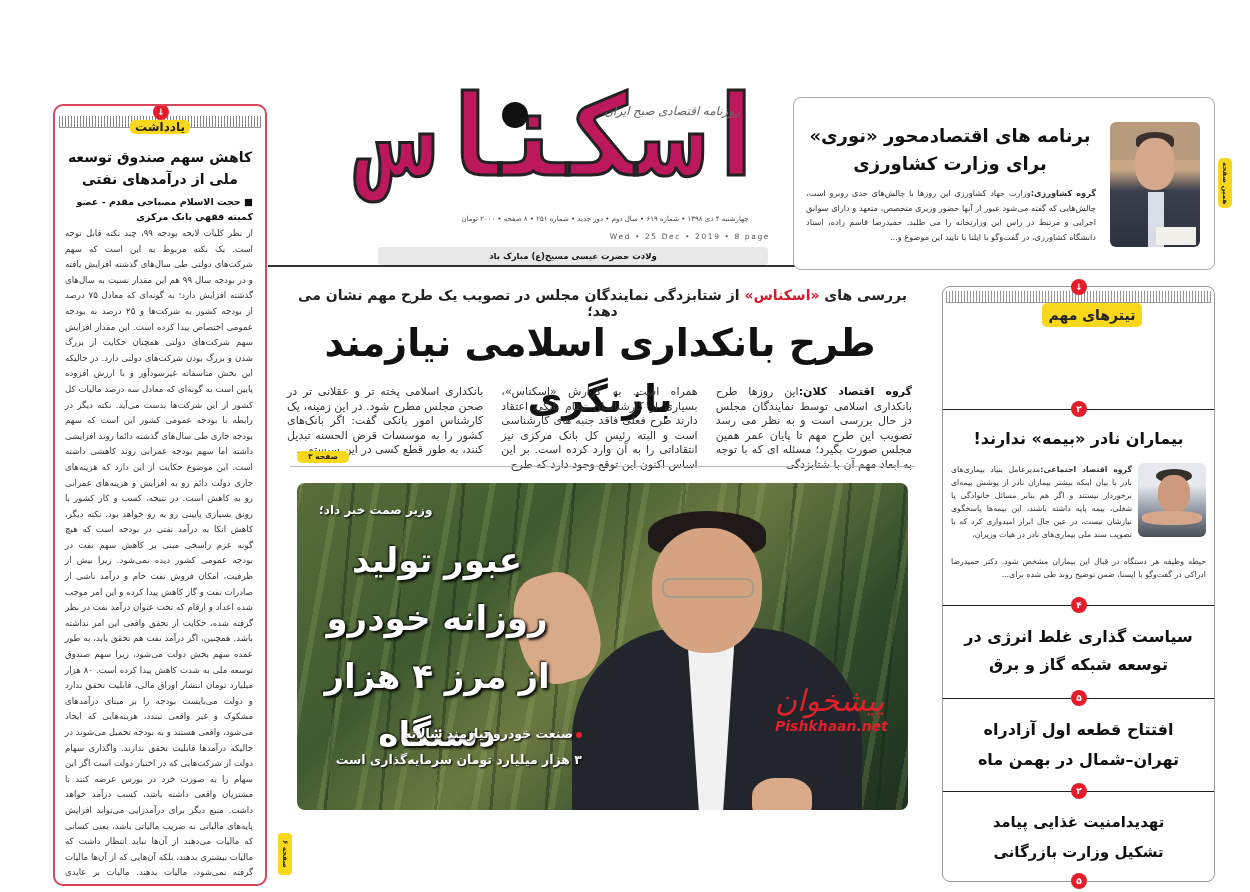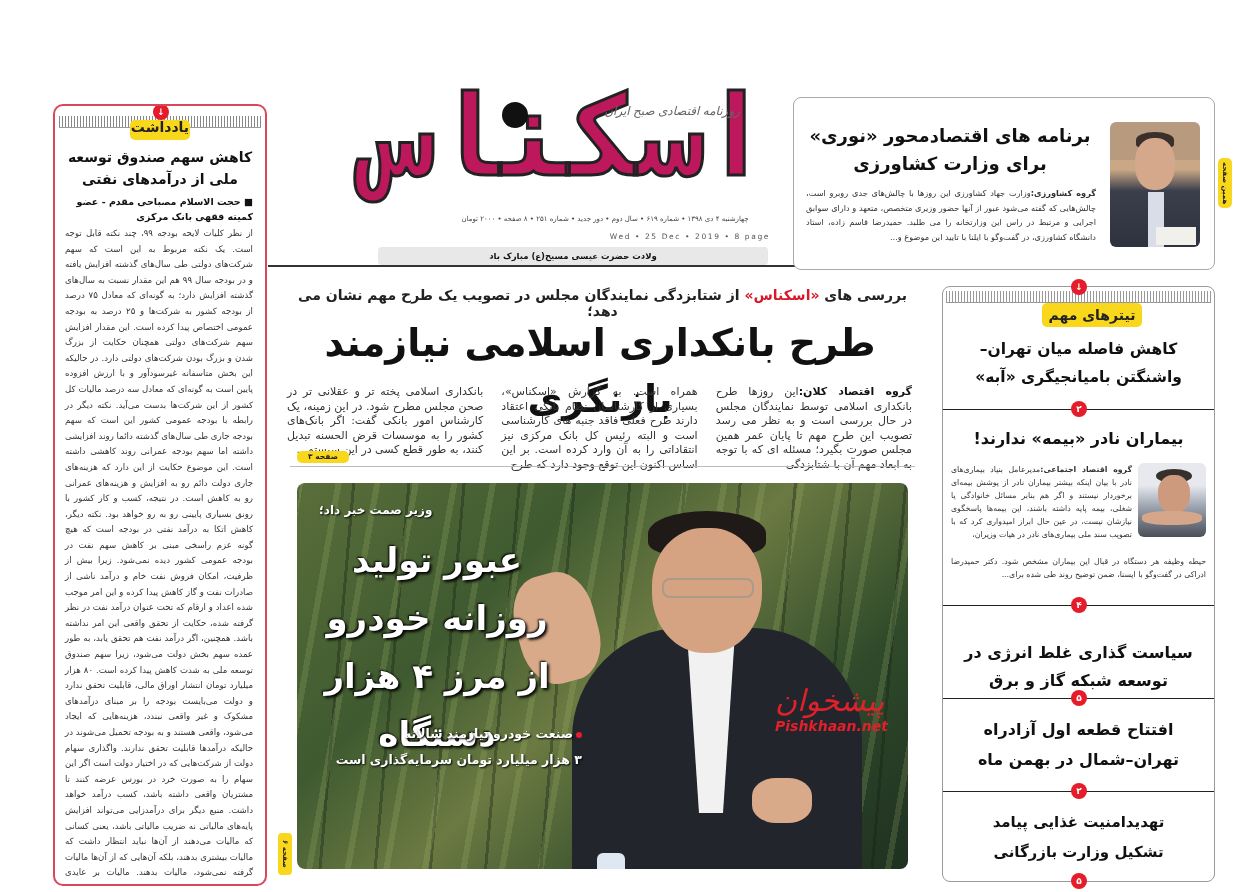--- a/index.html
+++ b/index.html
@@ -122,21 +122,21 @@
   .lead-cols { left: 287px; top: 385px; width: 625px; height: 64px; display: flex; gap: 18px; }
   .lead-col {
     flex: 1; font-size: 11px; line-height: 14.5px; text-align: justify; color: #333;
   }
   .lead-col b { color: #111; }
   .page-tag-3 { left: 297px; top: 451px; width: 52px; height: 12px; font-size: 7.5px; line-height: 12px; }
   .rule-lead { left: 290px; top: 466px; width: 625px; height: 1px; background: #bbb; }
 
   
   .hero {
-    left: 297px; top: 483px; width: 611px; height: 386px; border-radius: 8px;
+    left: 297px; top: 483px; width: 611px; height: 327px; border-radius: 8px;
     overflow: hidden;
     background:
       repeating-linear-gradient(100deg, rgba(180,200,120,0.18) 0 6px, rgba(0,0,0,0) 6px 38px),
       repeating-linear-gradient(95deg, rgba(20,30,20,0.35) 0 3px, rgba(0,0,0,0) 3px 55px),
       linear-gradient(135deg, #5a6e3a 0%, #3f5a30 30%, #6b7a42 50%, #2f4a2a 75%, #1f3020 100%);
   }
   .hero-person { position: absolute; left: 255px; top: 0; width: 330px; height: 395px; }
   .hero-suit {
     position: absolute; left: 20px; top: 145px; width: 290px; height: 260px;
     background: #22252c; border-radius: 110px 110px 0 0;
@@ -235,21 +235,21 @@
     position: absolute; left: 8px; right: 8px; top: 268px;
     font-size: 7.8px; line-height: 13px; text-align: justify; color: #333;
   }
 </style>
 </head>
 <body>
 
 <div class="abs opinion-box">
   <div class="opinion-ruler"></div>
   <div class="red-pin" style="left:98px; top:-2px;">↓</div>
-  <div class="yellow-tag" style="left:75px; top:14px; width:60px; height:20px; font-size:14px; line-height:14px;">یادداشت</div>
+  <div class="yellow-tag" style="left:75px; top:14px; width:60px; height:14px; font-size:12px; line-height:14px;">یادداشت</div>
   <div class="opinion-title">کاهش سهم صندوق توسعه ملی از درآمدهای نفتی</div>
   <div class="opinion-author">■ حجت الاسلام مصباحی مقدم - عضو کمیته فقهی بانک مرکزی</div>
   <div class="opinion-body">از نظر کلیات لایحه بودجه ۹۹، چند نکته قابل توجه است. یک نکته مربوط به این است که سهم شرکت‌های دولتی طی سال‌های گذشته افزایش یافته و در بودجه سال ۹۹ هم این مقدار نسبت به سال‌های گذشته افزایش دارد؛ به گونه‌ای که معادل ۷۵ درصد از بودجه کشور به شرکت‌ها و ۲۵ درصد به بودجه عمومی اختصاص پیدا کرده است. این مقدار افزایش سهم شرکت‌های دولتی همچنان حکایت از بزرگ شدن و بزرگ بودن شرکت‌های دولتی دارد. در حالیکه این بخش متاسفانه غیرسودآور و با ارزش افزوده پایین است به گونه‌ای که معادل سه درصد مالیات کل کشور از این شرکت‌ها بدست می‌آید. نکته دیگر در رابطه با بودجه عمومی کشور این است که سهم بودجه جاری طی سال‌های گذشته دائما روند افزایشی داشته اما سهم بودجه عمرانی روند کاهشی داشته است. این موضوع حکایت از این دارد که هزینه‌های جاری دولت دائم رو به افزایش و هزینه‌های عمرانی رو به کاهش است. در نتیجه، کسب و کار کشور با رونق بسیاری پایینی رو به رو خواهد بود. نکته دیگر، کاهش اتکا به درآمد نفتی در بودجه است که هیچ گونه عزم راسخی مبنی بر کاهش سهم نفت در بودجه عمومی کشور دیده نمی‌شود. زیرا بیش از ظرفیت، امکان فروش نفت خام و درآمد ناشی از صادرات نفت و گاز کاهش پیدا کرده و این امر موجب شده اعداد و ارقام که تحت عنوان درآمد نفت در نظر گرفته شده، حکایت از تحقق واقعی این امر نداشته باشد. همچنین، اگر درآمد نفت هم تحقق یابد، به طور عمده سهم بخش دولت می‌شود، زیرا سهم صندوق توسعه ملی به شدت کاهش پیدا کرده است. ۸۰ هزار میلیارد تومان انتشار اوراق مالی، قابلیت تحقق ندارد و دولت می‌بایست بودجه را بر مبنای درآمدهای مشکوک و غیر واقعی نبندد، هزینه‌هایی که ایجاد می‌شود، واقعی هستند و به بودجه تحمیل می‌شوند در حالیکه درآمدها قابلیت تحقق ندارند. واگذاری سهام دولت از شرکت‌هایی که در اختیار دولت است اگر این سهام را به صورت خرد در بورس عرضه کنند تا مشتریان واقعی داشته باشد، کسب درآمد خواهد داشت. منبع دیگر برای درآمدزایی می‌تواند افزایش پایه‌های مالیاتی نه ضریب مالیاتی باشد، یعنی کسانی که مالیات می‌دهند از آن‌ها نباید انتظار داشت که مالیات بیشتری بدهند، بلکه آن‌هایی که از آن‌ها مالیات گرفته نمی‌شود، مالیات بدهند. مالیات بر عایدی سرمایه، موجب مهار قیمت بعضی از کالاها و خدمات همچون قیمت مسکن، ارز، سکه، طلا و خودرو می‌شود. همچنین، دولت باید مالیات بر مجموع درآمد را به مجلس بدهد تا در صورت تصویب، ثروتمندان و دو سه دهک بالای درآمد، مالیات بدهند.</div>
 </div>
 
 <div class="abs logo-wrap">
   <div class="logo-text">اسکناس</div>
   <div class="logo-dot"></div>
   <div class="logo-subtitle">روزنامه اقتصادی صبح ایران</div>
 </div>
@@ -315,38 +315,37 @@
     <span class="en">Pishkhaan.net</span>
   </div>
 </div>
 <div class="abs yellow-tag page-tag-6">صفحه ۶</div>
 
 <div class="abs highlights-box">
   <div class="hl-ruler"></div>
   <div class="red-pin" style="left:128px; top:-8px;">↓</div>
   <div class="yellow-tag abs hl-tag">تیترهای مهم</div>
 
-  <div class="hl-item" style="top:48px; font-size:15.5px; line-height:28px; padding:0 10px;">کاهش فاصله میان تهران–واشنگتن بامیانجیگری «آبه»</div>
   <div class="hl-divider" style="top:122px;"></div>
   <div class="red-pin" style="left:128px; top:114px;">۲</div>
 
   <div class="hl-item" style="top:138px; font-size:16px; line-height:28px;">بیماران نادر «بیمه» ندارند!</div>
   <div class="hl-photo">
     <div class="hair"></div>
       <div class="face"></div>
       <div class="hands"></div>
   </div>
   <div class="hl-news-body">
     <b>گروه اقتصاد اجتماعی:</b><span>مدیرعامل بنیاد بیماری‌های نادر با بیان اینکه بیشتر بیماران نادر از پوشش بیمه‌ای برخوردار نیستند و اگر هم بنابر مسائل خانوادگی یا شغلی، بیمه پایه داشته باشند، این بیمه‌ها پاسخگوی نیازشان نیست، در عین حال ابراز امیدواری کرد که با تصویب سند ملی بیماری‌های نادر در هیات وزیران،</span>
   </div>
   <div class="hl-news-body-wide">حیطه وظیفه هر دستگاه در قبال این بیماران مشخص شود. دکتر حمیدرضا ادراکی در گفت‌وگو با ایسنا، ضمن توضیح روند طی شده برای...</div>
   <div class="hl-divider" style="top:318px;"></div>
   <div class="red-pin" style="left:128px; top:310px;">۴</div>
 
-  <div class="hl-item" style="top:336px; font-size:16px; line-height:28px; padding:0 12px;margin-top:16px;">سیاست گذاری غلط انرژی در توسعه شبکه گاز و برق</div>
+  <div class="hl-item" style="top:336px; font-size:16px; line-height:28px; padding:0 12px;">سیاست گذاری غلط انرژی در توسعه شبکه گاز و برق</div>
   <div class="hl-divider" style="top:411px;"></div>
   <div class="red-pin" style="left:128px; top:403px;">۵</div>
 
   <div class="hl-item" style="top:428px; font-size:16px; line-height:30px; padding:0 20px;">افتتاح قطعه اول آزادراه تهران–شمال در بهمن ماه</div>
   <div class="hl-divider" style="top:504px;"></div>
   <div class="red-pin" style="left:128px; top:496px;">۲</div>
 
   <div class="hl-item" style="top:520px; font-size:15px; line-height:30px; padding:0 28px;">تهدیدامنیت غذایی پیامد تشکیل وزارت بازرگانی</div>
   <div class="red-pin" style="left:128px; top:586px;">۵</div>
 </div>

